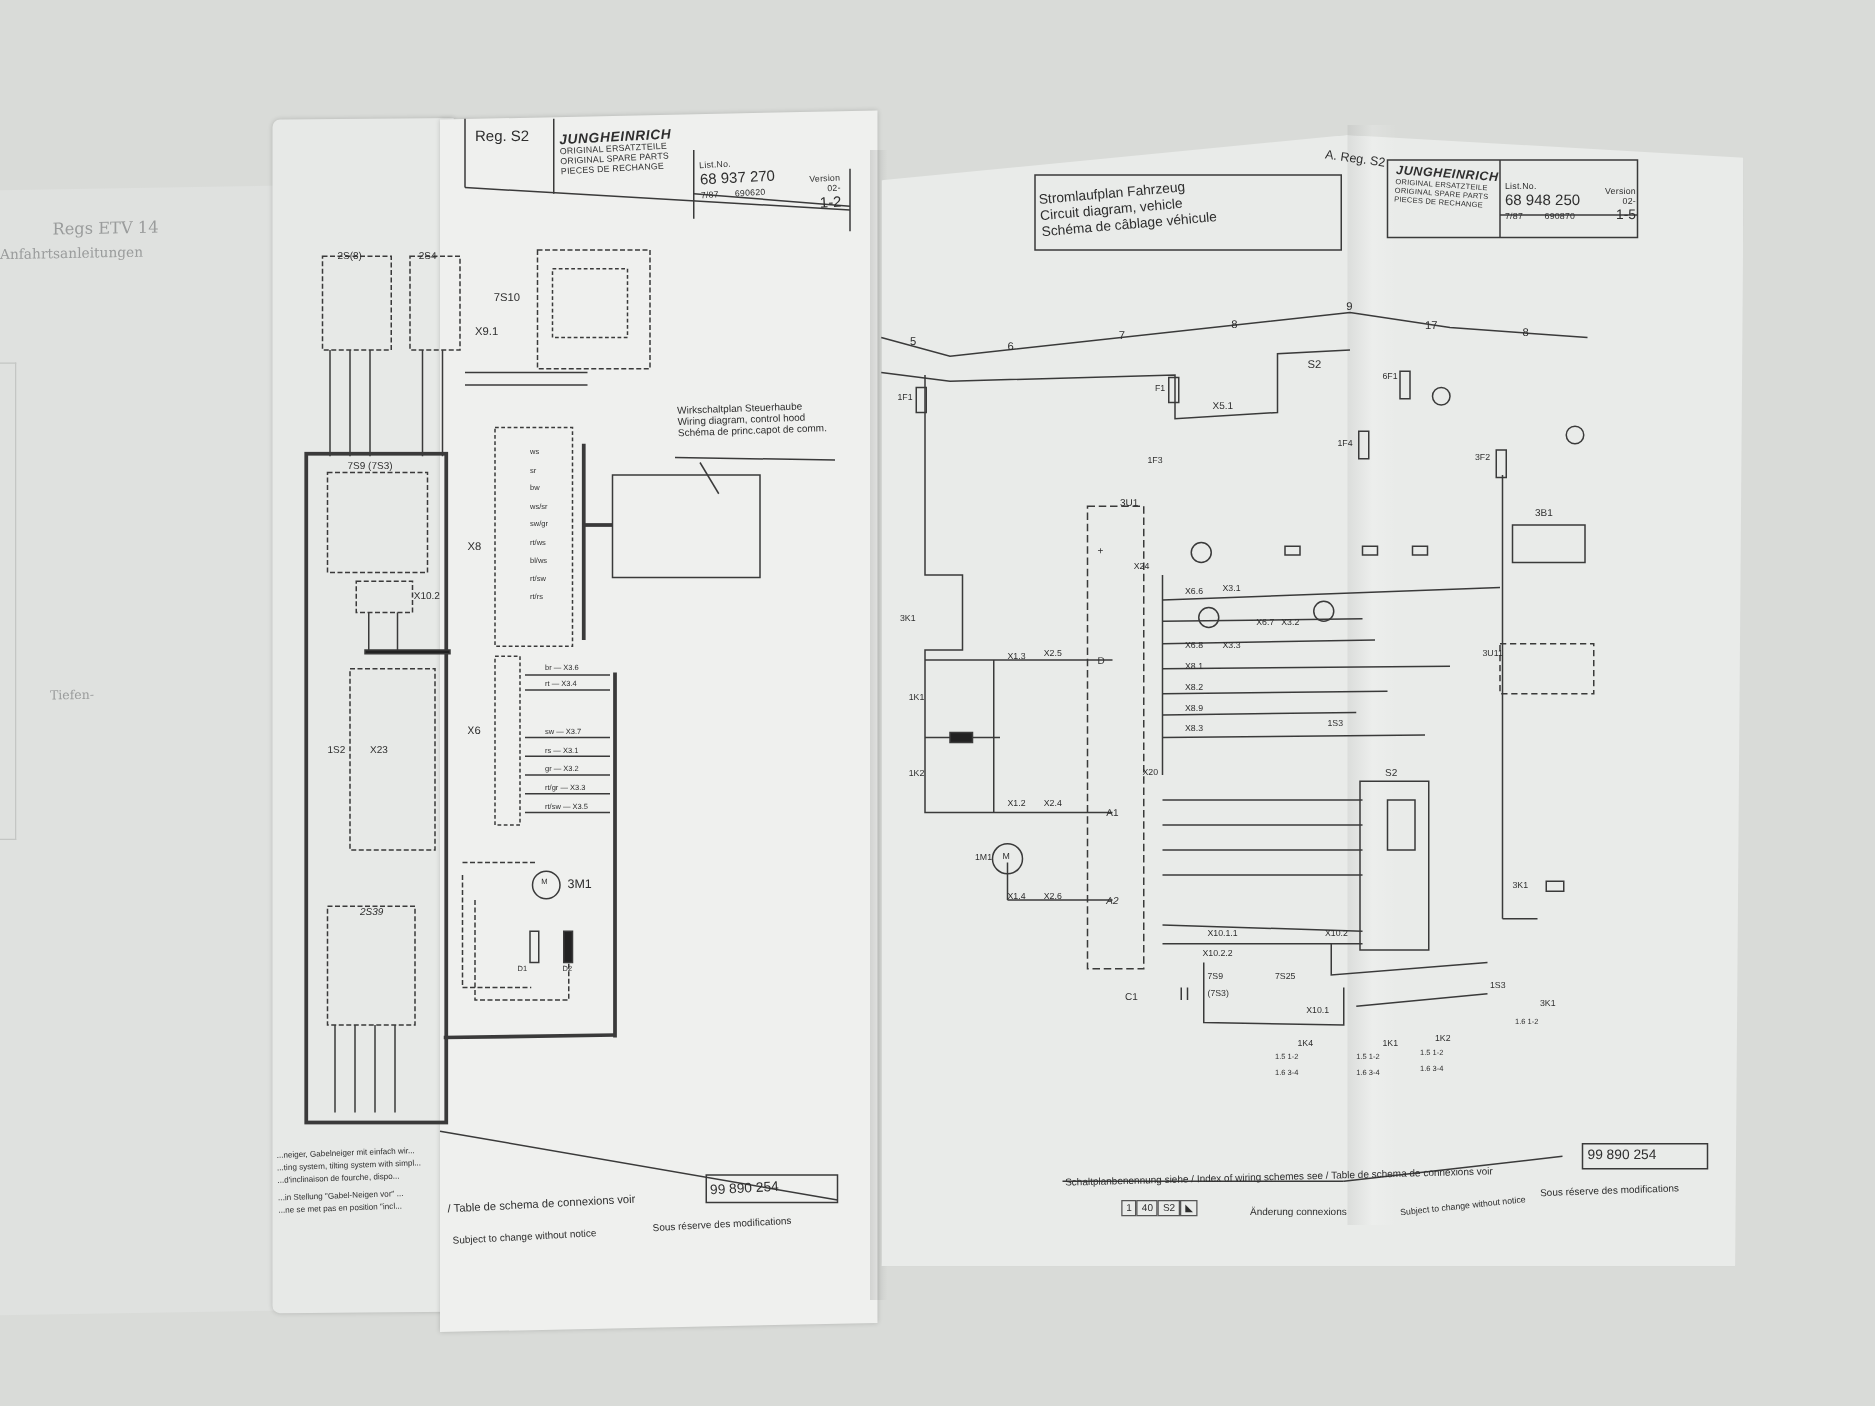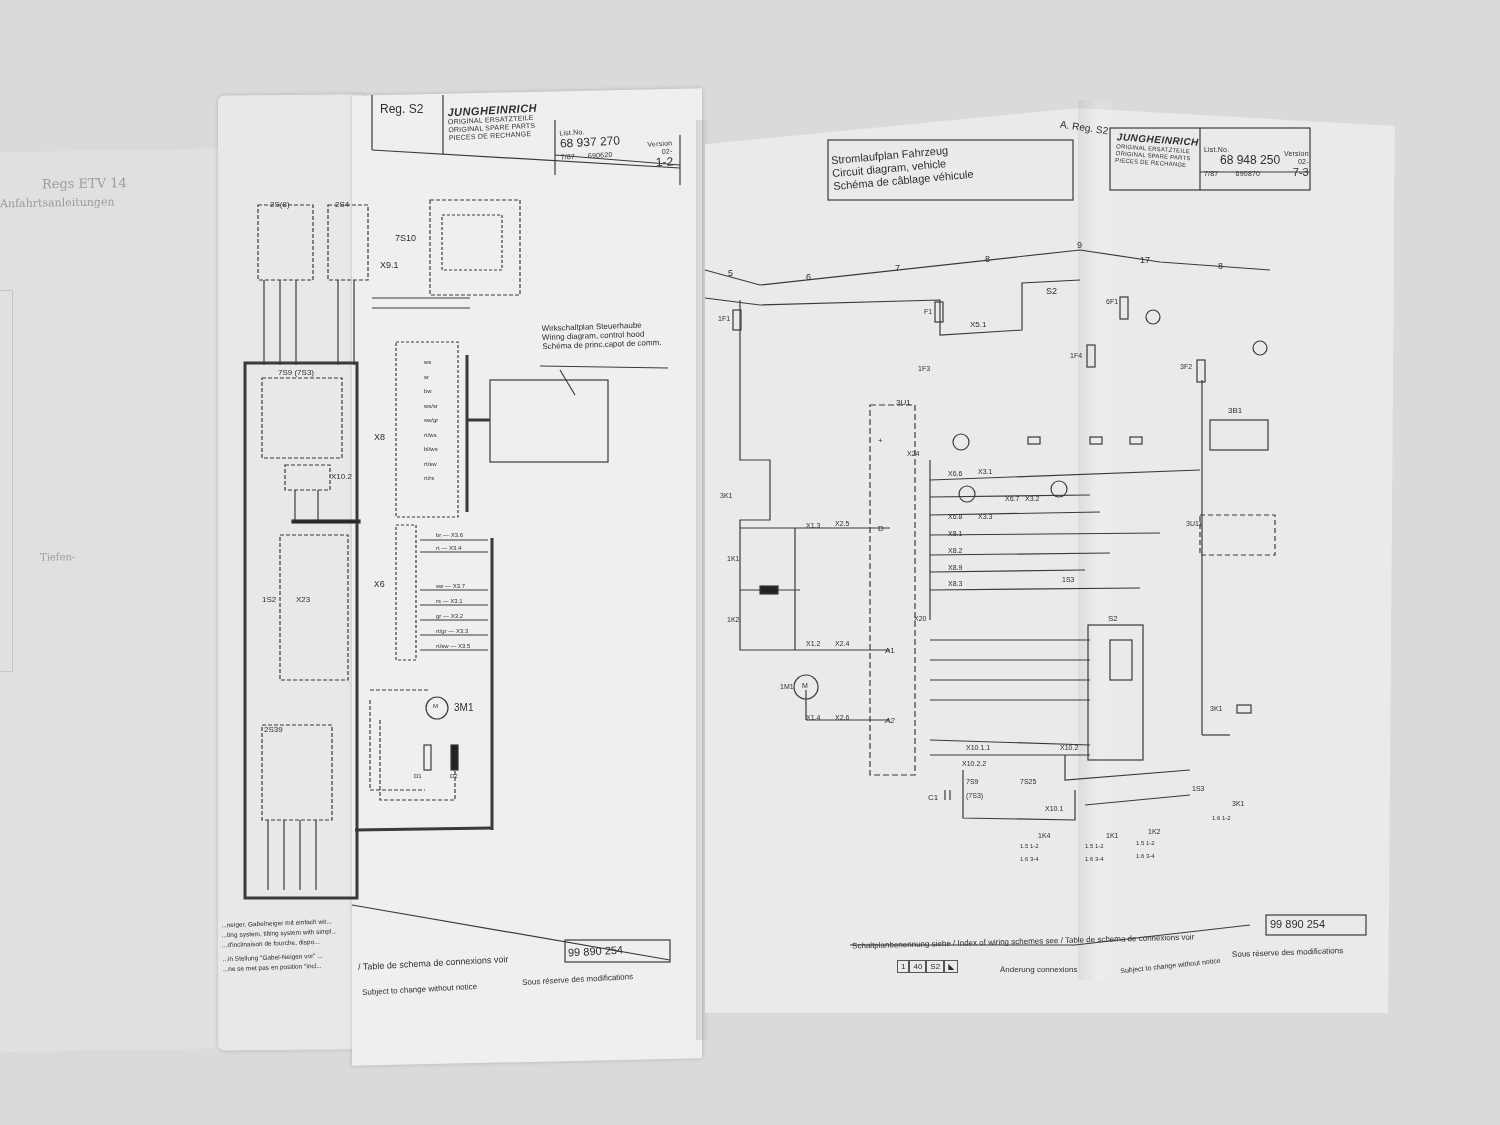--- a/index.html
+++ b/index.html
@@ -223,21 +223,21 @@
 <div class="footer" style="left:568px;top:945px;transform:rotate(-3deg);font-size:11px;">99 890 254</div>
 <div class="footer" style="left:362px;top:985px;transform:rotate(-3deg);">Subject to change without notice</div>
 <div class="footer" style="left:522px;top:975px;transform:rotate(-3deg);">Sous réserve des modifications</div>
 
 <div class="lbl" style="left:270px;top:200px;font-size:8px;">2S(8)</div>
 <div class="lbl" style="left:335px;top:200px;font-size:8px;">2S4</div>
 <div class="lbl" style="left:278px;top:368px;font-size:8px;">7S9 (7S3)</div>
 <div class="lbl" style="left:331px;top:472px;font-size:8px;">X10.2</div>
 <div class="lbl" style="left:262px;top:595px;font-size:8px;">1S2</div>
 <div class="lbl" style="left:296px;top:595px;font-size:8px;">X23</div>
-<div class="lbl" style="left:264px;top:725px;font-size:8px;">2S39</div>
+<div class="lbl" style="left:288px;top:725px;font-size:8px;font-style:italic;">2S39</div>
 <div style="position:absolute;left:222px;top:918px;width:132px;font-size:6.5px;line-height:10px;transform:rotate(-2deg);overflow:hidden;white-space:nowrap;">
   <div>...neiger, Gabelneiger mit einfach wir...</div>
   <div>...ting system, tilting system with simpl...</div>
   <div>...d'inclinaison de fourche, dispo...</div>
   <div style="margin-top:4px;">...in Stellung "Gabel-Neigen vor" ...</div>
   <div>...ne se met pas en position "incl...</div>
 </div>
 
 <div class="title3" style="left:832px;top:148px;transform:rotate(-5deg);">
   <div>Stromlaufplan Fahrzeug</div>
@@ -246,27 +246,27 @@
 </div>
 <div class="lbl" style="left:1060px;top:122px;font-size:10px;transform:rotate(8deg);">A. Reg. S2</div>
 <div class="tb" style="left:1116px;top:134px;transform:rotate(4deg);">
   <div class="brand" style="font-size:10px;">JUNGHEINRICH</div>
   <div class="small" style="font-size:6px;line-height:7px;">ORIGINAL ERSATZTEILE</div>
   <div class="small" style="font-size:6px;line-height:7px;">ORIGINAL SPARE PARTS</div>
   <div class="small" style="font-size:6px;line-height:7px;">PIECES DE RECHANGE</div>
 </div>
 <div class="tb" style="left:1204px;top:146px;">
   <div class="small">List.No.</div>
-  <div style="font-size:12px;margin-left:16px;">68 948 250</div>
+  <div style="font-size:12px;">68 948 250</div>
   <div class="small" style="margin-top:4px;"><span>7/87</span>&nbsp;&nbsp;&nbsp;&nbsp;&nbsp;&nbsp;&nbsp;&nbsp;<span>690870</span></div>
 </div>
 <div class="tb" style="left:1284px;top:150px;text-align:right;">
   <div class="small">Version</div>
   <div class="small">02-</div>
-  <div style="font-size:11px;">7-3</div>
+  <div style="font-size:11px;">1-5</div>
 </div>
 
 <div class="lbl" style="left:728px;top:268px;">5</div>
 <div class="lbl" style="left:806px;top:272px;">6</div>
 <div class="lbl" style="left:895px;top:263px;">7</div>
 <div class="lbl" style="left:985px;top:254px;">8</div>
 <div class="lbl" style="left:1077px;top:240px;">9</div>
 <div class="lbl" style="left:1140px;top:255px;">17</div>
 <div class="lbl" style="left:1218px;top:261px;">8</div>
 
@@ -278,21 +278,21 @@
 <div class="lbl" style="left:1180px;top:363px;font-size:7px;">3F2</div>
 <div class="lbl" style="left:1046px;top:286px;font-size:9px;">S2</div>
 <div class="lbl" style="left:970px;top:320px;font-size:8px;">X5.1</div>
 <div class="lbl" style="left:896px;top:398px;font-size:8px;">3U1</div>
 <div class="lbl" style="left:878px;top:436px;font-size:8px;">+</div>
 <div class="lbl" style="left:878px;top:524px;font-size:8px;">D</div>
 <div class="lbl" style="left:885px;top:646px;font-size:8px;">A1</div>
 <div class="lbl" style="left:885px;top:716px;font-size:8px;font-style:italic;">A2</div>
 <div class="lbl" style="left:780px;top:683px;font-size:7px;">1M1</div>
 <div class="lbl" style="left:802px;top:682px;font-size:7px;">M</div>
-<div class="lbl" style="left:928px;top:793px;font-size:8px;">C1</div>
+<div class="lbl" style="left:900px;top:793px;font-size:8px;">C1</div>
 <div class="lbl" style="left:1228px;top:406px;font-size:8px;">3B1</div>
 <div class="lbl" style="left:1108px;top:614px;font-size:8px;">S2</div>
 <div class="lbl" style="left:1186px;top:520px;font-size:7px;">3U11</div>
 <div class="lbl" style="left:720px;top:492px;font-size:7px;">3K1</div>
 <div class="lbl" style="left:727px;top:555px;font-size:7px;">1K1</div>
 <div class="lbl" style="left:727px;top:616px;font-size:7px;">1K2</div>
 <div class="lbl" style="left:1210px;top:705px;font-size:7px;">3K1</div>
 <div class="lbl" style="left:907px;top:450px;font-size:7px;">X24</div>
 <div class="lbl" style="left:914px;top:615px;font-size:7px;">X20</div>
 <div class="lbl" style="left:806px;top:522px;font-size:7px;">X1.3</div>

